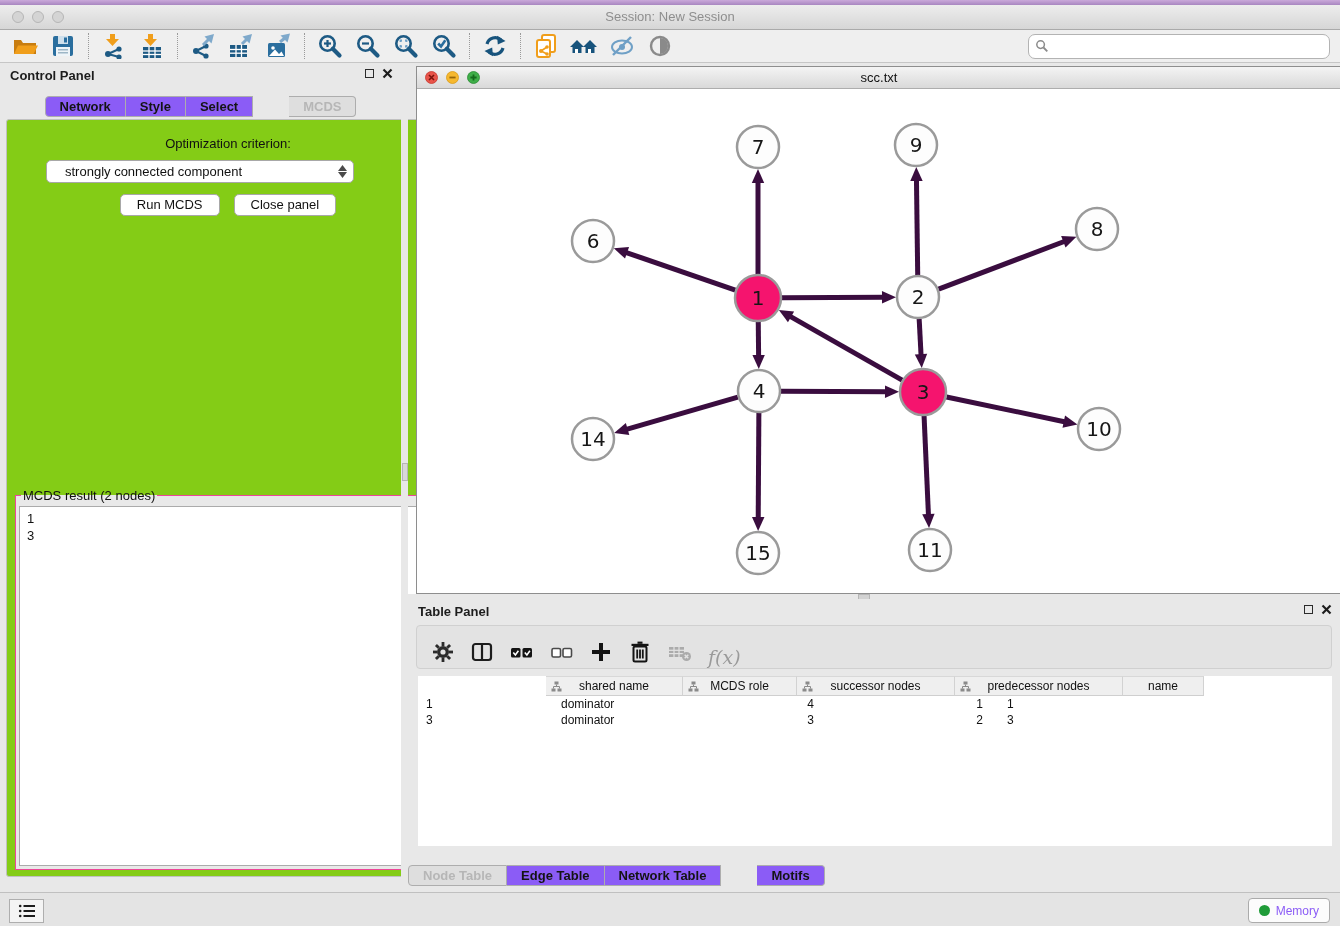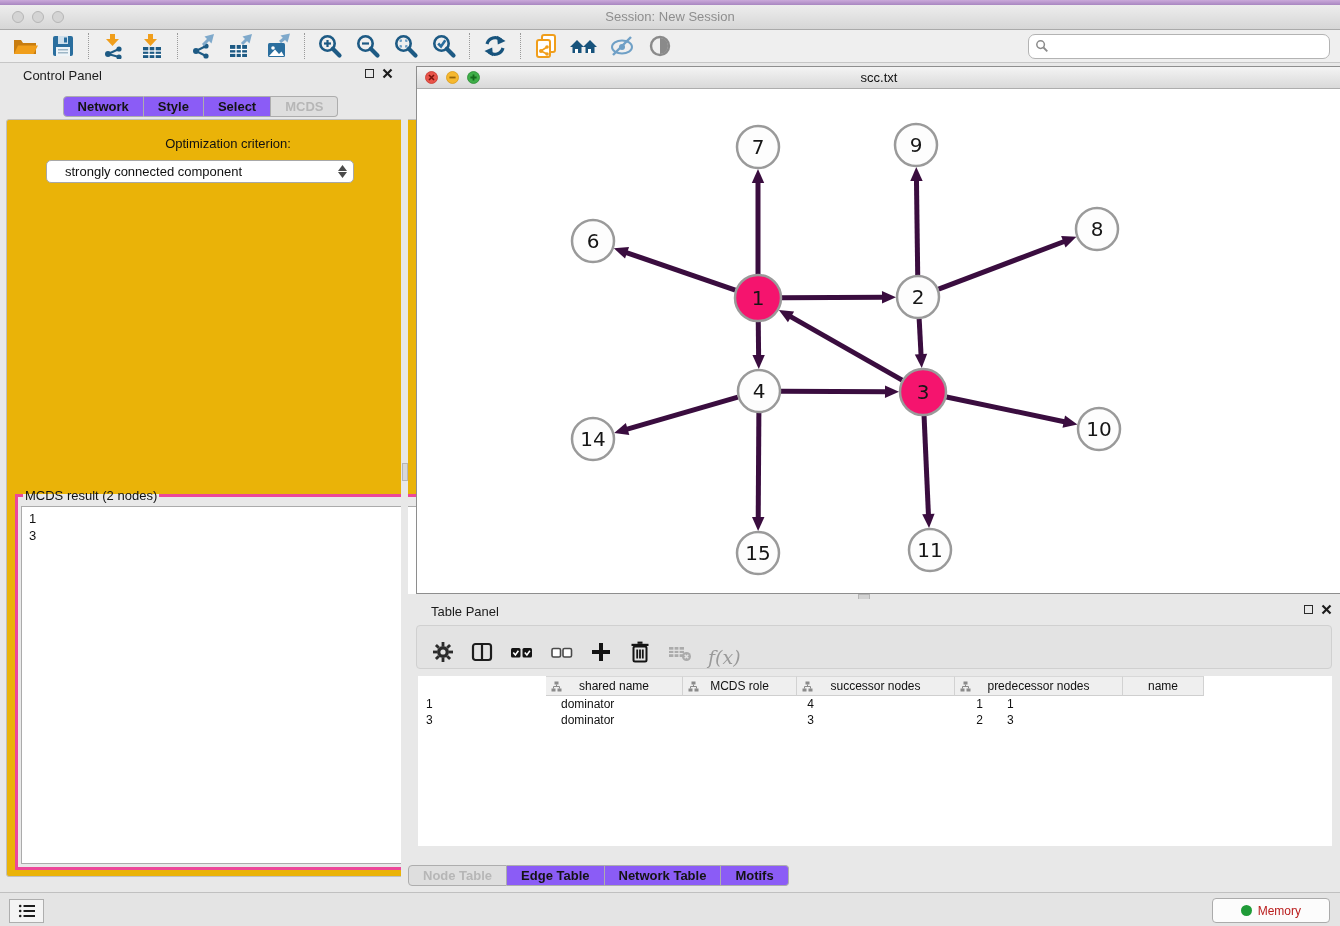--- a/index.html
+++ b/index.html
@@ -22,43 +22,43 @@
     background:#efefef;border-bottom:1px solid #c6c6c6;display:flex;align-items:center;
     padding-left:6px;box-sizing:border-box;}
   .icon-btn{width:38px;height:28px;display:flex;align-items:center;justify-content:center;cursor:default;}
   .tb-sep{height:26px;border-left:1px dotted #9a9a9a;margin:0 6px;}
   #search-box{margin-left:auto;margin-right:10px;width:288px;height:23px;background:#fff;
     border:1px solid #b3b3b3;border-radius:7px;display:flex;align-items:center;padding:0 6px;}
   #search-box input{border:none;outline:none;flex:1;font-size:13px;background:transparent;
     font-family:"Liberation Sans",sans-serif;}
   
   #control-panel{position:absolute;left:0;top:63px;width:401px;height:818px;background:#e8e8e8;}
-  .panel-titlebar{position:absolute;left:13px;top:0;right:0;height:24px;}
+  .panel-titlebar{position:absolute;left:0;top:0;right:0;height:24px;font-weight:bold;}
   .panel-title{position:absolute;left:10px;top:5px;font-size:13px;color:#1c1c1c;}
   .panel-btns{position:absolute;right:8px;top:5px;display:flex;gap:8px;align-items:center;}
   .float-btn{width:9px;height:9px;border:1.5px solid #2b2b2b;box-sizing:border-box;background:transparent;}
   .seg-tabs{display:flex;}
   #cp-tabs{position:absolute;left:0;right:0;top:33px;display:flex;justify-content:center;}
   .seg-tab{background:#8b5cf6;border:1px solid #adadad;border-left:none;padding:0 14px;
     font-size:13px;font-weight:600;color:#141414;height:21px;line-height:20px;box-sizing:border-box;cursor:default;}
   .seg-tab:first-child{border-left:1px solid #adadad;border-radius:4px 0 0 4px;}
-  .seg-tab:last-child{border-radius:0 4px 4px 0;}
+  .seg-tab:last-child{border-radius:0 4px 4px 0;margin-left:36px;}
   .seg-tab.active{background:#dedede;color:#b6b6b6;}
   #cp-content{position:absolute;left:6px;top:56px;width:444px;bottom:4px;
-    background:#eab308;border:1px solid #c0c0c0;border-radius:3px;box-sizing:border-box;}
+    background:#84cc16;border:1px solid #c0c0c0;border-radius:3px;box-sizing:border-box;}
   #opt-label{position:absolute;left:0;right:0;top:16px;text-align:center;font-size:13px;color:#111;}
   #criterion-select{position:absolute;left:39px;top:40px;width:308px;height:23px;background:#fff;
     border:1px solid #a8a8a8;border-radius:5px;box-sizing:border-box;display:flex;align-items:center;
     font-size:13px;color:#111;padding-left:18px;}
   #criterion-select .stepper{margin-left:auto;margin-right:6px;display:flex;flex-direction:column;gap:1px;}
   .btn-row{position:absolute;left:0;right:0;top:74px;display:flex;justify-content:center;gap:14px;}
   .mac-btn{background:#fff;border:1px solid #a8a8a8;border-radius:5px;height:22px;line-height:20px;
     font-size:13px;color:#111;padding:0 16px;box-sizing:border-box;cursor:default;}
   #mcds-fieldset{position:absolute;left:8px;right:9px;top:368px;bottom:6px;
-    border:3px solid #ec4899;margin:0;padding:3px;box-sizing:border-box;background:#e9e9e9;}
+    border:1px solid #ec4899;margin:0;padding:3px;box-sizing:border-box;background:#e9e9e9;}
   #mcds-fieldset legend{font-size:13px;color:#111;padding:0 2px;margin-left:2px;}
   #mcds-result-box{width:100%;height:100%;background:#fff;border:1px solid #ababab;
     box-sizing:border-box;position:relative;overflow:hidden;}
   #mcds-result-text{margin:0;padding:3px 7px;font-family:"Liberation Sans",sans-serif;
     font-size:13px;line-height:17px;color:#111;}
   #mcds-scroll-track{position:absolute;right:0;top:0;bottom:0;width:12px;background:#ececec;
     border-left:1px solid #dcdcdc;}
   
   #v-splitter{position:absolute;left:401px;top:63px;width:7px;height:818px;background:#e8e8e8;}
   #v-splitter .grip{position:absolute;left:1px;top:400px;width:4px;height:16px;background:#d8d8d8;border:1px solid #b6b6b6;}
@@ -92,21 +92,21 @@
   .c3{width:168px;text-align:right;padding-right:12px;}
   .c4{width:81px;padding-left:12px;}
   #tp-tabs{position:absolute;left:0;right:0;top:266px;display:flex;justify-content:flex-start;}
   
   #status-bar{position:absolute;left:0;top:892px;width:1340px;height:34px;background:#e4e4e4;
     border-top:1px solid #c0c0c0;box-sizing:border-box;}
   #list-btn{position:absolute;left:9px;top:6px;width:33px;height:22px;background:#f4f4f4;
     border:1px solid #aeaeae;display:flex;align-items:center;justify-content:center;}
   #memory-btn{position:absolute;right:10px;top:5px;height:23px;background:#fcfcfc;
     border:1px solid #ababab;border-radius:4px;display:flex;align-items:center;gap:6px;
-    padding:0 28px;font-size:12px;color:#b91c1c;}
+    padding:0 10px;font-size:12px;color:#8b5cf6;}
   #memory-dot{width:11px;height:11px;border-radius:50%;background:#1f9b38;}
 </style>
 </head>
 <body>
 
 <div id="win-border"></div>
 <div id="titlebar">
   <div class="tl-circle" style="left:12px"></div>
   <div class="tl-circle" style="left:32px"></div>
   <div class="tl-circle" style="left:52px"></div>
@@ -296,20 +296,24 @@
     <div id="criterion-select">
       <span>strongly connected component</span>
       <span class="stepper">
         <svg width="9" height="6" viewBox="0 0 9 6">
             <polygon points="4.5,0 9,6 0,6" fill="#4a4a4a"></polygon>
           </svg>
         <svg width="9" height="6" viewBox="0 0 9 6">
             <polygon points="0,0 9,0 4.5,6" fill="#4a4a4a"></polygon>
           </svg>
       </span>
+    </div>
+    <div class="btn-row">
+      <div class="mac-btn">Run MCDS</div>
+      <div class="mac-btn">Close panel</div>
     </div>
     <fieldset id="mcds-fieldset">
       <legend>MCDS result (2 nodes)</legend>
       <div id="mcds-result-box">
         <pre id="mcds-result-text">1
 3</pre>
         <div id="mcds-scroll-track"></div>
       </div>
     </fieldset>
   </div>

